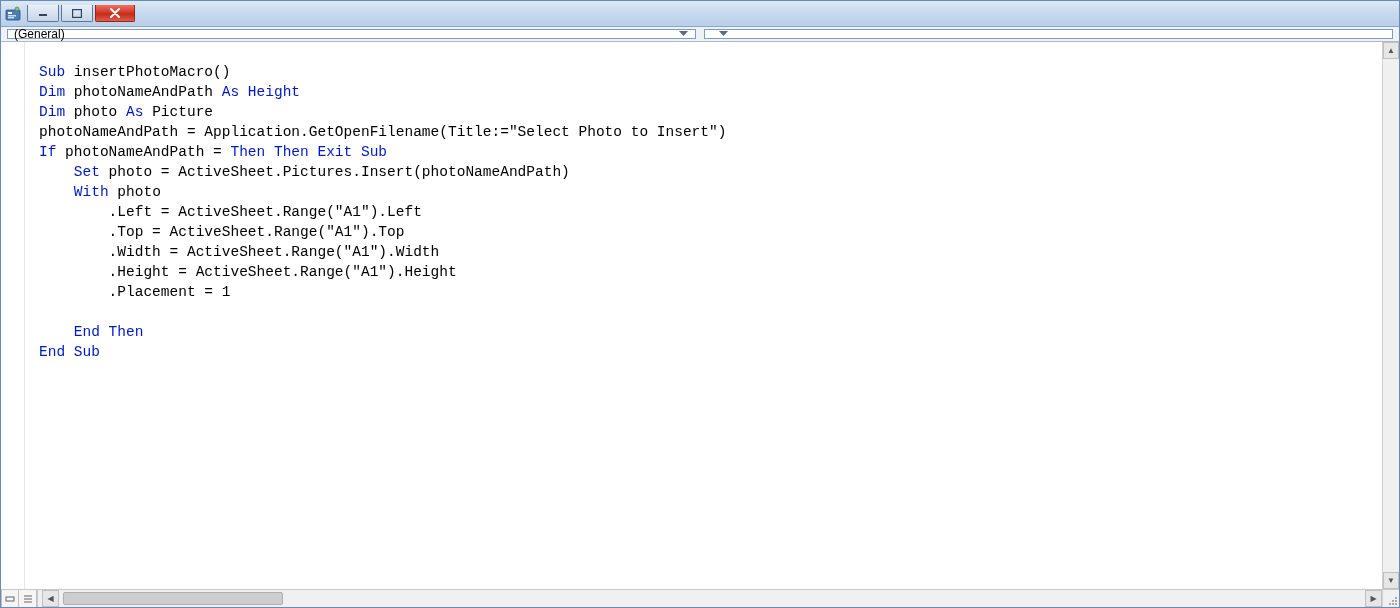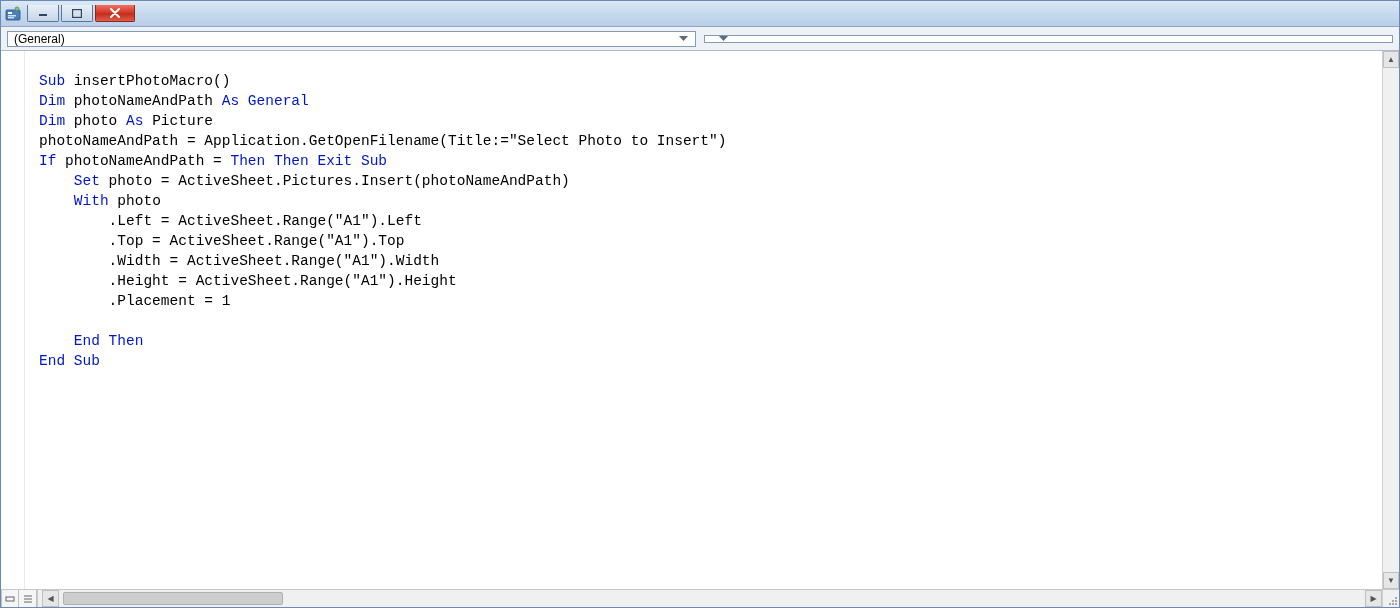--- a/index.html
+++ b/index.html
@@ -55,27 +55,26 @@
       background: linear-gradient(to bottom, #e8eff8 0%, #c6d5e7 100%);
     }
     .win-btn.close {
       width: 40px;
       background: linear-gradient(to bottom, #f07060 0%, #d43c28 45%, #c22d1c 55%, #e25b49 100%);
       border-color: #8a2a1c;
     }
     .win-btn svg { display: block; }
     
     .dropdown-row {
-      height: 24px;
+      height: 15px;
       display: flex;
       gap: 8px;
       padding: 2px 6px;
       background: #eef2f7;
       border-bottom: 1px solid #b0b8c2;
-      align-items: center;
     }
     .dropdown {
       flex: 1;
       background: #fff;
       border: 1px solid #7f9db9;
       display: flex;
       align-items: center;
       padding: 0 4px 0 6px;
       font-size: 12px;
       cursor: pointer;
@@ -267,21 +266,21 @@
             <path d="M0 0 L4.5 5 L9 0 Z" fill="#5a6a7f"></path>
           </svg>
       </span>
     </div>
   </div>
 
   <div class="content-wrap">
     <div class="code-area">
       <div class="code-margin"></div>
       <div class="code-text" id="code-text"><span class="kw">Sub</span> insertPhotoMacro()
-<span class="kw">Dim</span> photoNameAndPath <span class="kw">As General</span>
+<span class="kw">Dim</span> photoNameAndPath <span class="kw">As Height</span>
 <span class="kw">Dim</span> photo <span class="kw">As</span> Picture
 photoNameAndPath = Application.GetOpenFilename(Title:="Select Photo to Insert")
 <span class="kw">If</span> photoNameAndPath = <span class="kw">Then Then Exit Sub</span>
     <span class="kw">Set</span> photo = ActiveSheet.Pictures.Insert(photoNameAndPath)
     <span class="kw">With</span> photo
         .Left = ActiveSheet.Range("A1").Left
         .Top = ActiveSheet.Range("A1").Top
         .Width = ActiveSheet.Range("A1").Width
         .Height = ActiveSheet.Range("A1").Height
         .Placement = 1

